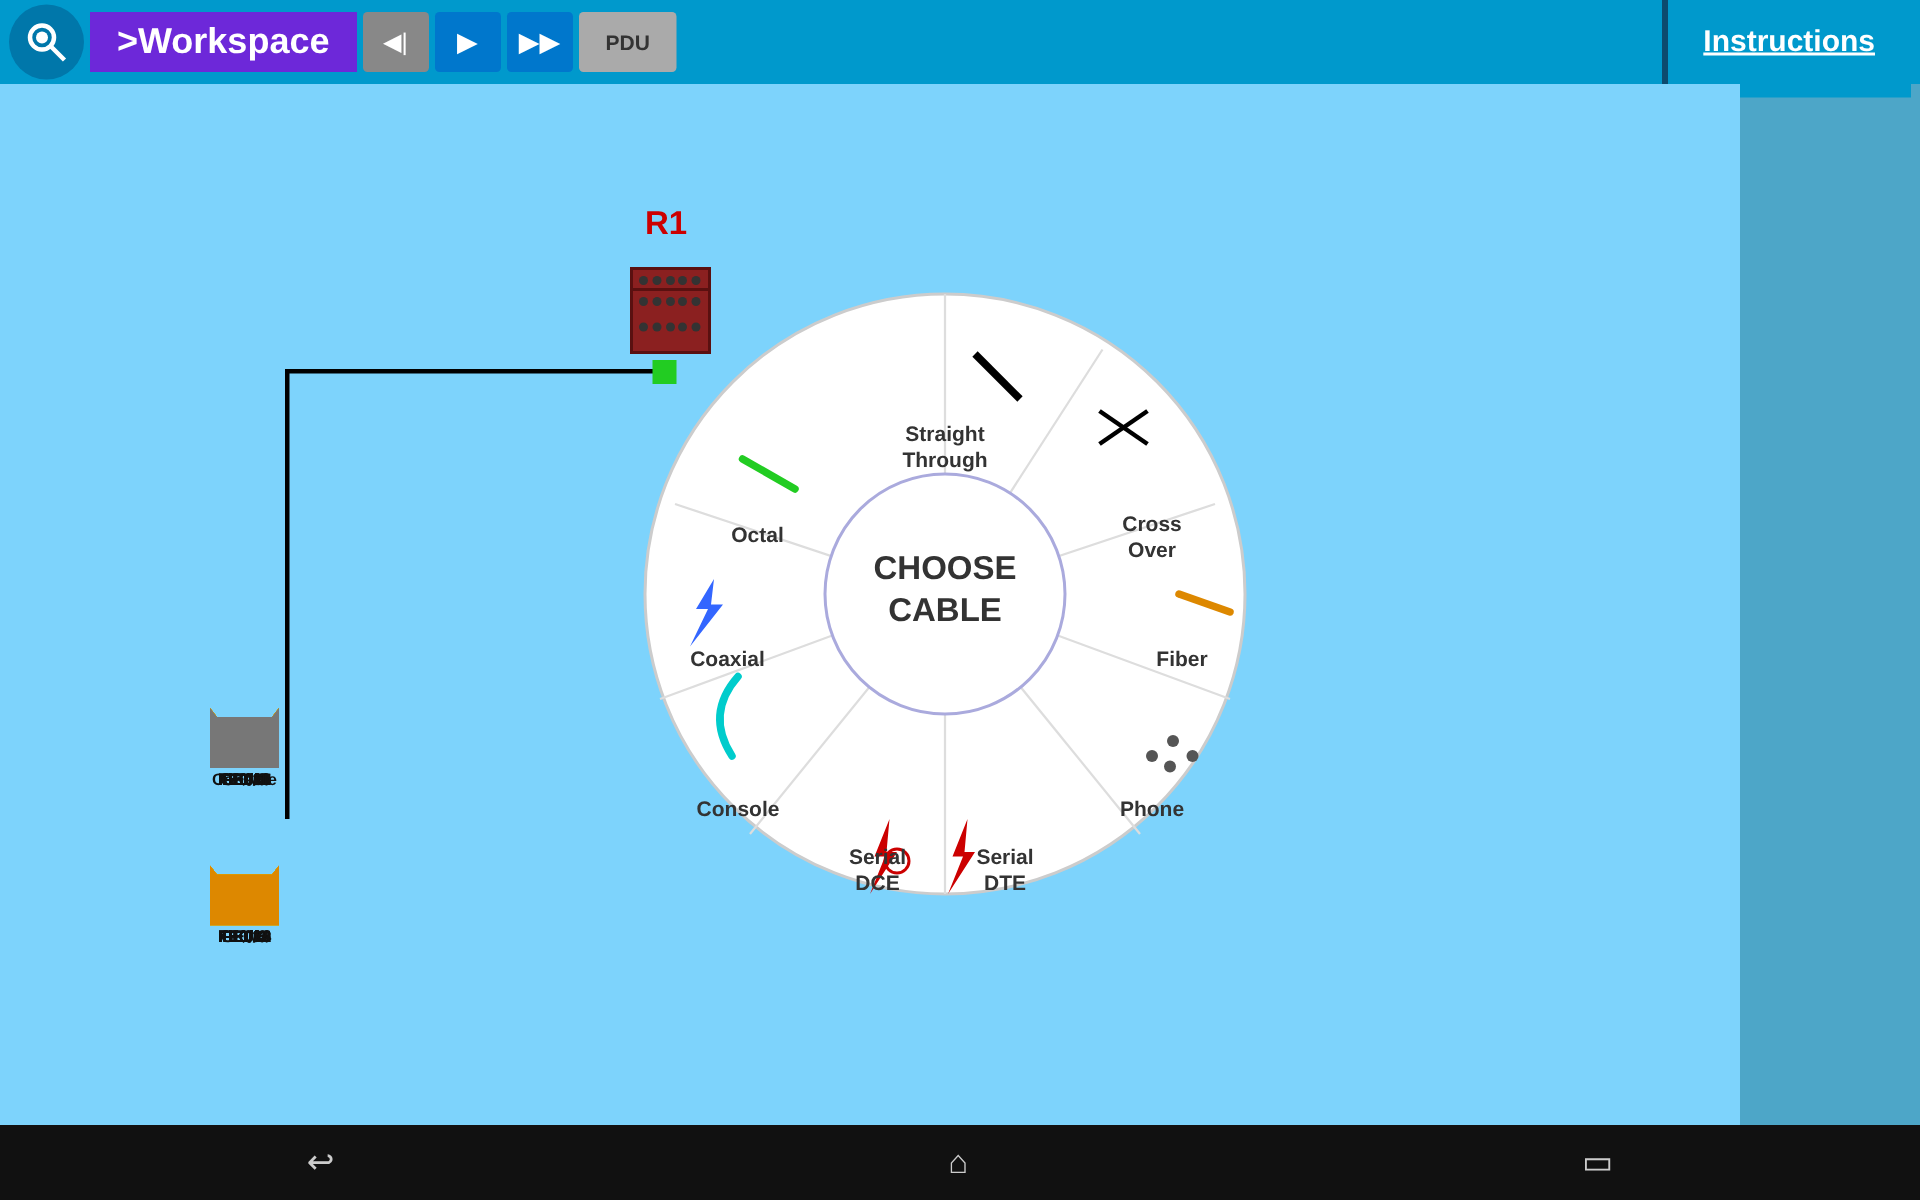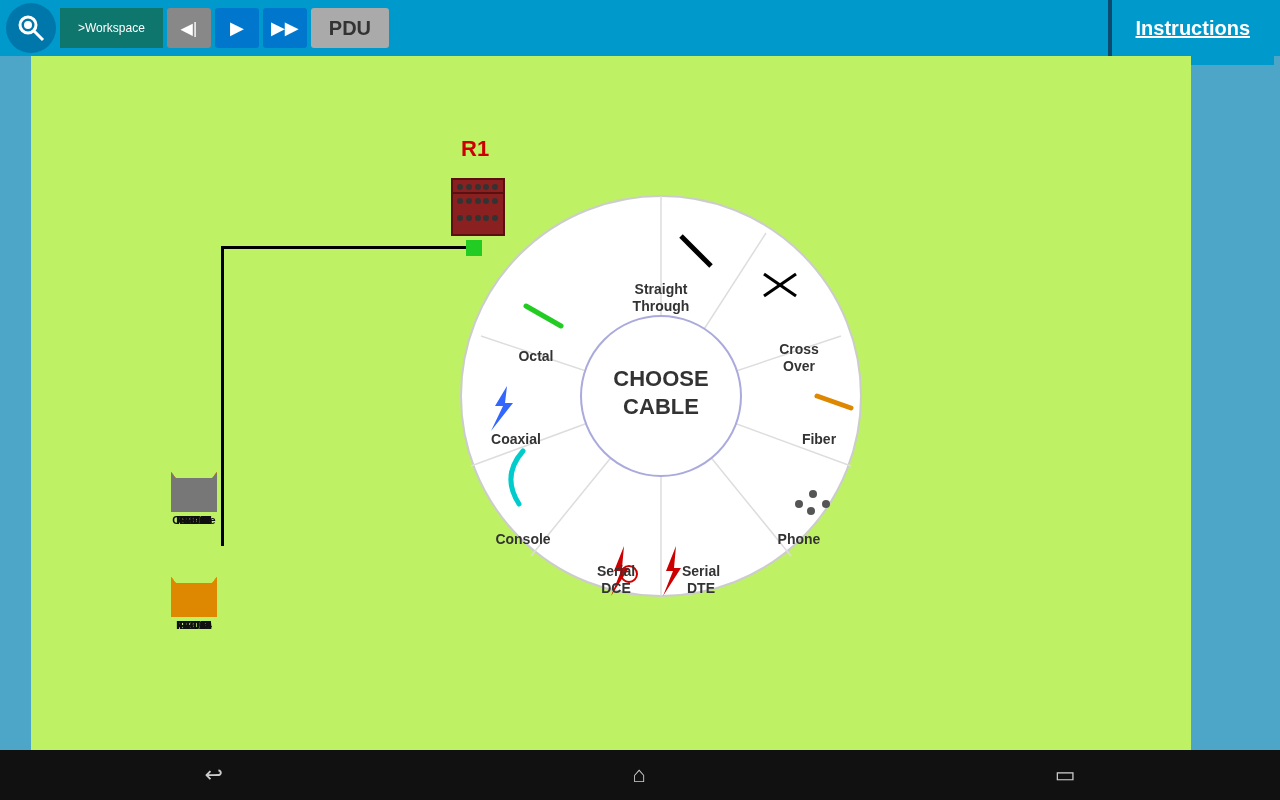--- a/index.html
+++ b/index.html
@@ -11,24 +11,24 @@
       height: 56px;
       background: #0099cc;
       display: flex;
       align-items: center;
       gap: 4px;
       padding: 0 6px;
     }
     .nav-btn {
       height: 40px;
       padding: 0 18px;
-      background: #0f766e;
+      background: #6d28d9;
       color: white;
-      font-size: 12px;
-      font-weight: normal;
+      font-size: 24px;
+      font-weight: bold;
       border: none;
       cursor: pointer;
       display: flex;
       align-items: center;
       justify-content: center;
     }
     .nav-logo {
       width: 50px;
       height: 50px;
       background: #0077aa;
@@ -66,34 +66,33 @@
       align-items: center;
       justify-content: center;
       border-radius: 3px;
     }
     .nav-play-btn.active { background: #0077cc; }
     .nav-pdu {
       height: 40px;
       padding: 0 18px;
       background: #aaaaaa;
       color: #333;
-      font-size: 20px;
+      font-size: 14px;
       font-weight: bold;
       border: none;
       cursor: pointer;
       border-radius: 3px;
     }
 
     
     #main {
       width: 1160px;
       height: 694px;
-      background: #bef264;
+      background: #7dd3fc;
       position: relative;
-      margin-left: 31px;
     }
 
     
     #bottombar {
       width: 1280px;
       height: 50px;
       background: #111;
       display: flex;
       align-items: center;
       justify-content: space-around;

